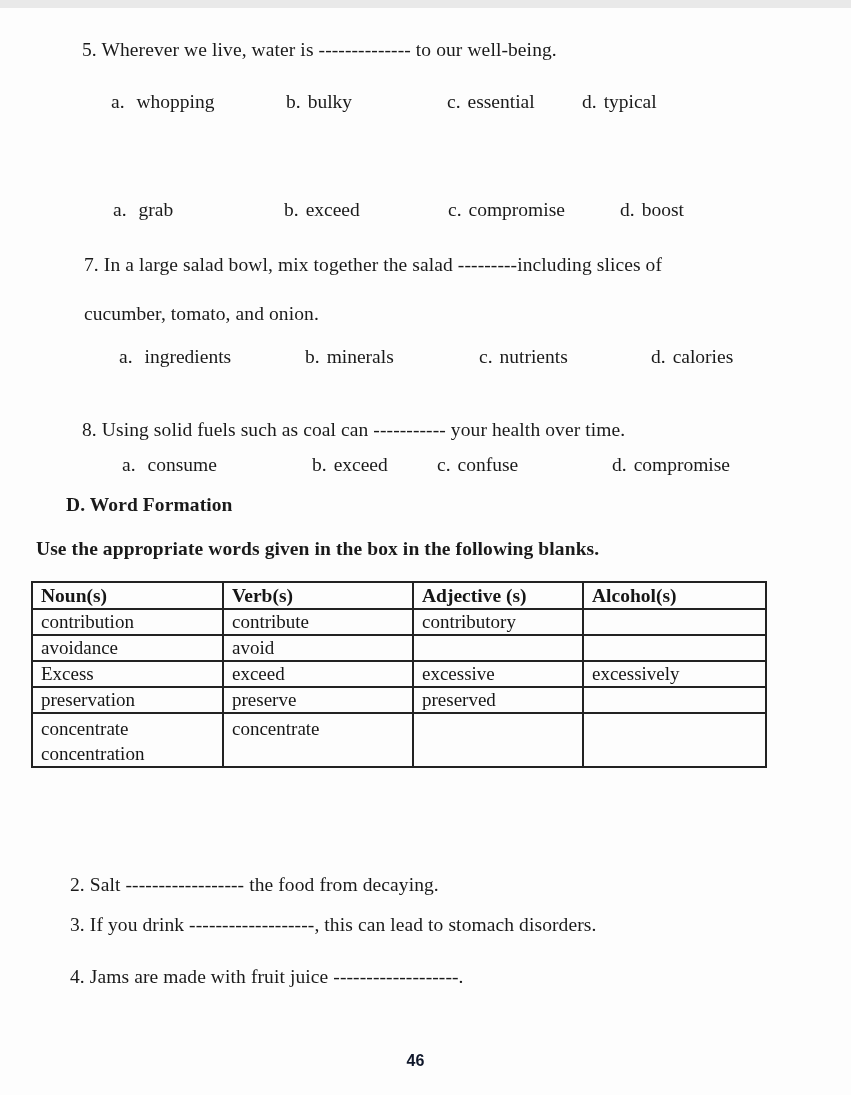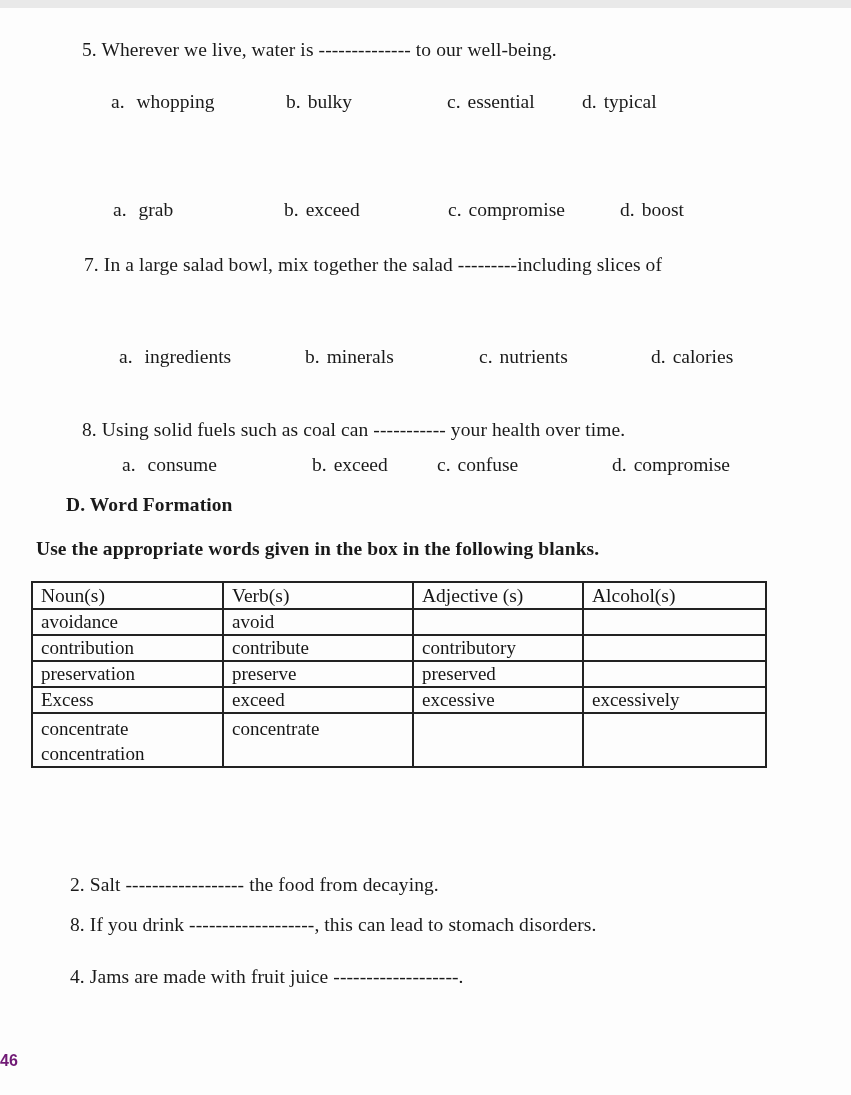--- a/index.html
+++ b/index.html
@@ -53,39 +53,39 @@
   table.wordtable th, table.wordtable td {
     border: 2px solid #222222;
     padding: 0 0 0 8px;
     text-align: left;
     vertical-align: middle;
     overflow: hidden;
   }
   table.wordtable th {
     height: 25px;
     font-size: 19.5px;
-    font-weight: normal;
+    font-weight: bold;
   }
   table.wordtable td { height: 24px; }
   table.wordtable tr.tall td {
     height: 48px;
     vertical-align: top;
     padding-top: 2px;
     line-height: 25px;
   }
   .pagenum {
     position: absolute;
     left: 0;
     top: 1044px;
     width: 831px;
-    text-align: left;
+    text-align: center;
     font-family: "Liberation Sans", "DejaVu Sans", sans-serif;
     font-size: 16px;
     font-weight: 600;
-    color: #701a75;
+    color: #0f172a;
   }
   .scan-bottom-line {
     position: absolute;
     left: 0;
     bottom: 6px;
     width: 100%;
     height: 2px;
     background: #eeeef4;
   }
   .scan-corner-strip {
@@ -112,20 +112,21 @@
   </div>
 
   <div class="optrow" style="top:191px">
     <span class="opt wide" style="left:113px"><span class="olabel">a.</span><span class="oword">grab</span></span>
     <span class="opt" style="left:284px"><span class="olabel">b.</span><span class="oword">exceed</span></span>
     <span class="opt" style="left:448px"><span class="olabel">c.</span><span class="oword">compromise</span></span>
     <span class="opt" style="left:620px"><span class="olabel">d.</span><span class="oword">boost</span></span>
   </div>
 
   <div class="txt" style="left:84px; top:245px">7. In a large salad bowl, mix together the salad ---------including slices of</div>
+  <div class="txt" style="left:84px; top:294px">cucumber, tomato, and onion.</div>
   <div class="optrow" style="top:338px">
     <span class="opt wide" style="left:119px"><span class="olabel">a.</span><span class="oword">ingredients</span></span>
     <span class="opt" style="left:305px"><span class="olabel">b.</span><span class="oword">minerals</span></span>
     <span class="opt" style="left:479px"><span class="olabel">c.</span><span class="oword">nutrients</span></span>
     <span class="opt" style="left:651px"><span class="olabel">d.</span><span class="oword">calories</span></span>
   </div>
 
   <div class="txt" style="left:82px; top:410px">8. Using solid fuels such as coal can ----------- your health over time.</div>
   <div class="optrow" style="top:446px">
     <span class="opt wide" style="left:122px"><span class="olabel">a.</span><span class="oword">consume</span></span>
@@ -147,57 +148,57 @@
     <thead>
       <tr>
         <th>Noun(s)</th>
         <th>Verb(s)</th>
         <th>Adjective (s)</th>
         <th>Alcohol(s)</th>
       </tr>
     </thead>
     <tbody>
       <tr>
-        <td>avoidance</td>
-        <td>avoid</td>
-        <td></td>
-        <td></td>
-      </tr>
-      <tr>
         <td>contribution</td>
         <td>contribute</td>
         <td>contributory</td>
         <td></td>
       </tr>
       <tr>
-        <td>preservation</td>
-        <td>preserve</td>
-        <td>preserved</td>
+        <td>avoidance</td>
+        <td>avoid</td>
+        <td></td>
         <td></td>
       </tr>
       <tr>
         <td>Excess</td>
         <td>exceed</td>
         <td>excessive</td>
         <td>excessively</td>
+      </tr>
+      <tr>
+        <td>preservation</td>
+        <td>preserve</td>
+        <td>preserved</td>
+        <td></td>
       </tr>
       <tr class="tall">
         <td>
           <div>concentrate</div>
           <div>concentration</div>
         </td>
         <td>concentrate</td>
         <td></td>
         <td></td>
       </tr>
     </tbody>
   </table>
 
   <div class="txt" style="left:70px; top:865px">2. Salt ------------------ the food from decaying.</div>
-  <div class="txt" style="left:70px; top:905px">8. If you drink -------------------, this can lead to stomach disorders.</div>
+  <div class="txt" style="left:70px; top:905px">3. If you drink -------------------, this can lead to stomach disorders.</div>
   <div class="txt" style="left:70px; top:957px">4. Jams are made with fruit juice -------------------.</div>
 
   <div class="pagenum">46</div>
 
   <div class="scan-bottom-line"></div>
   <div class="scan-corner-strip"></div>
 
 </div>
 
 </body></html>

